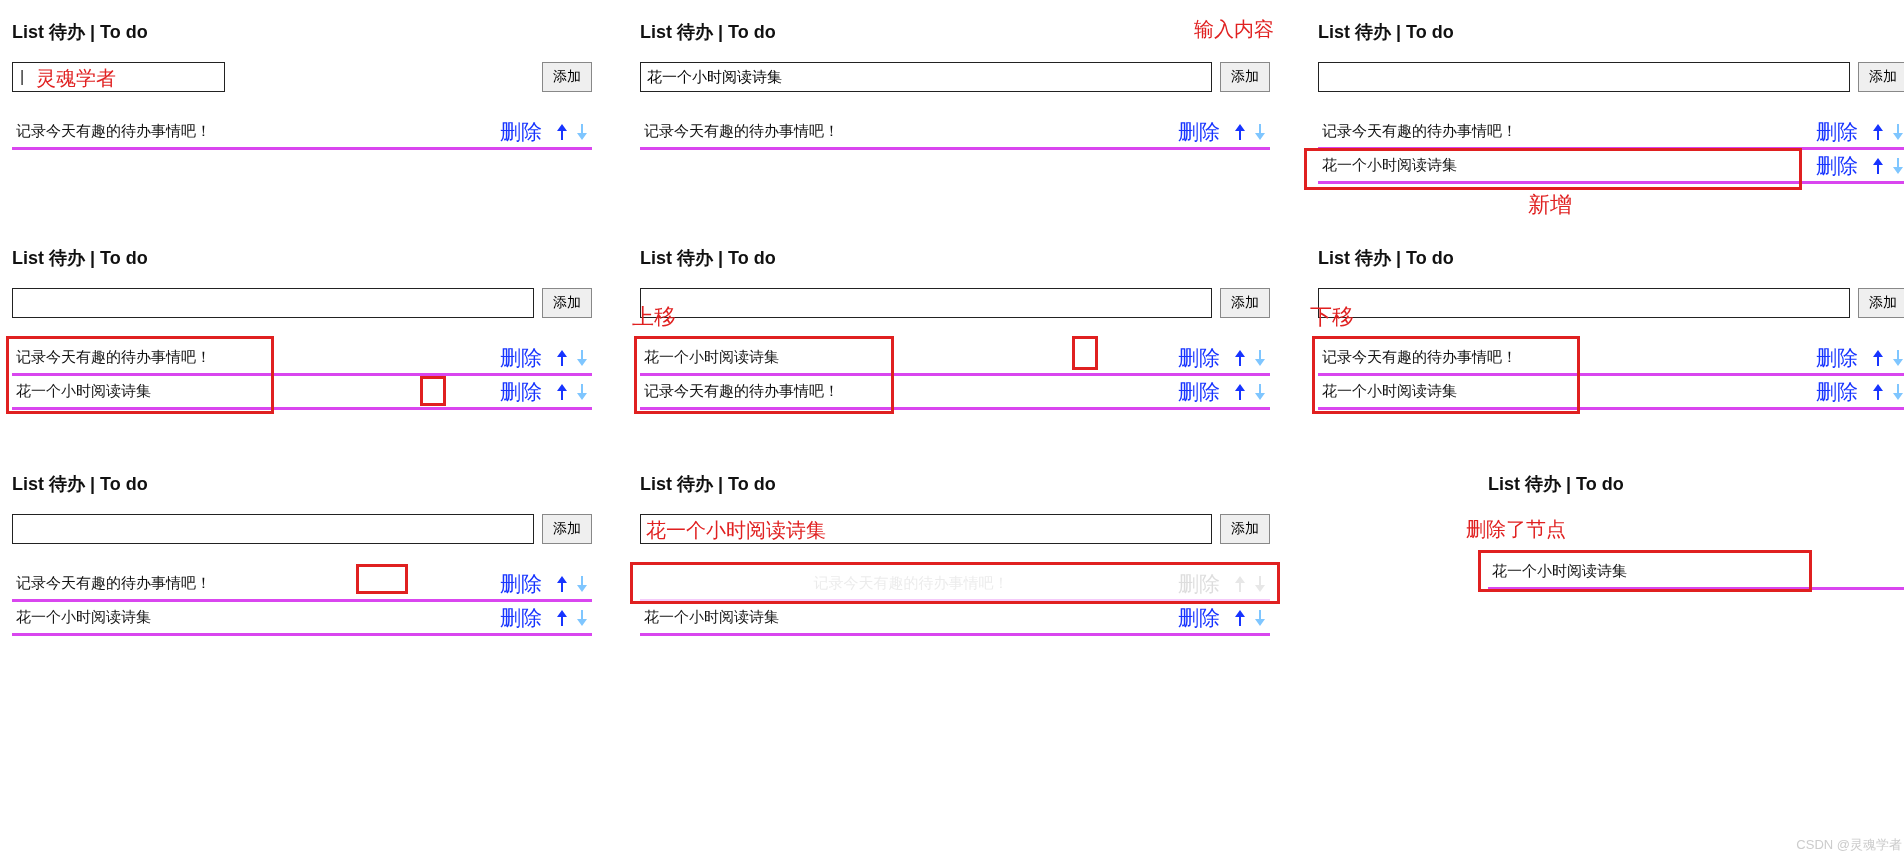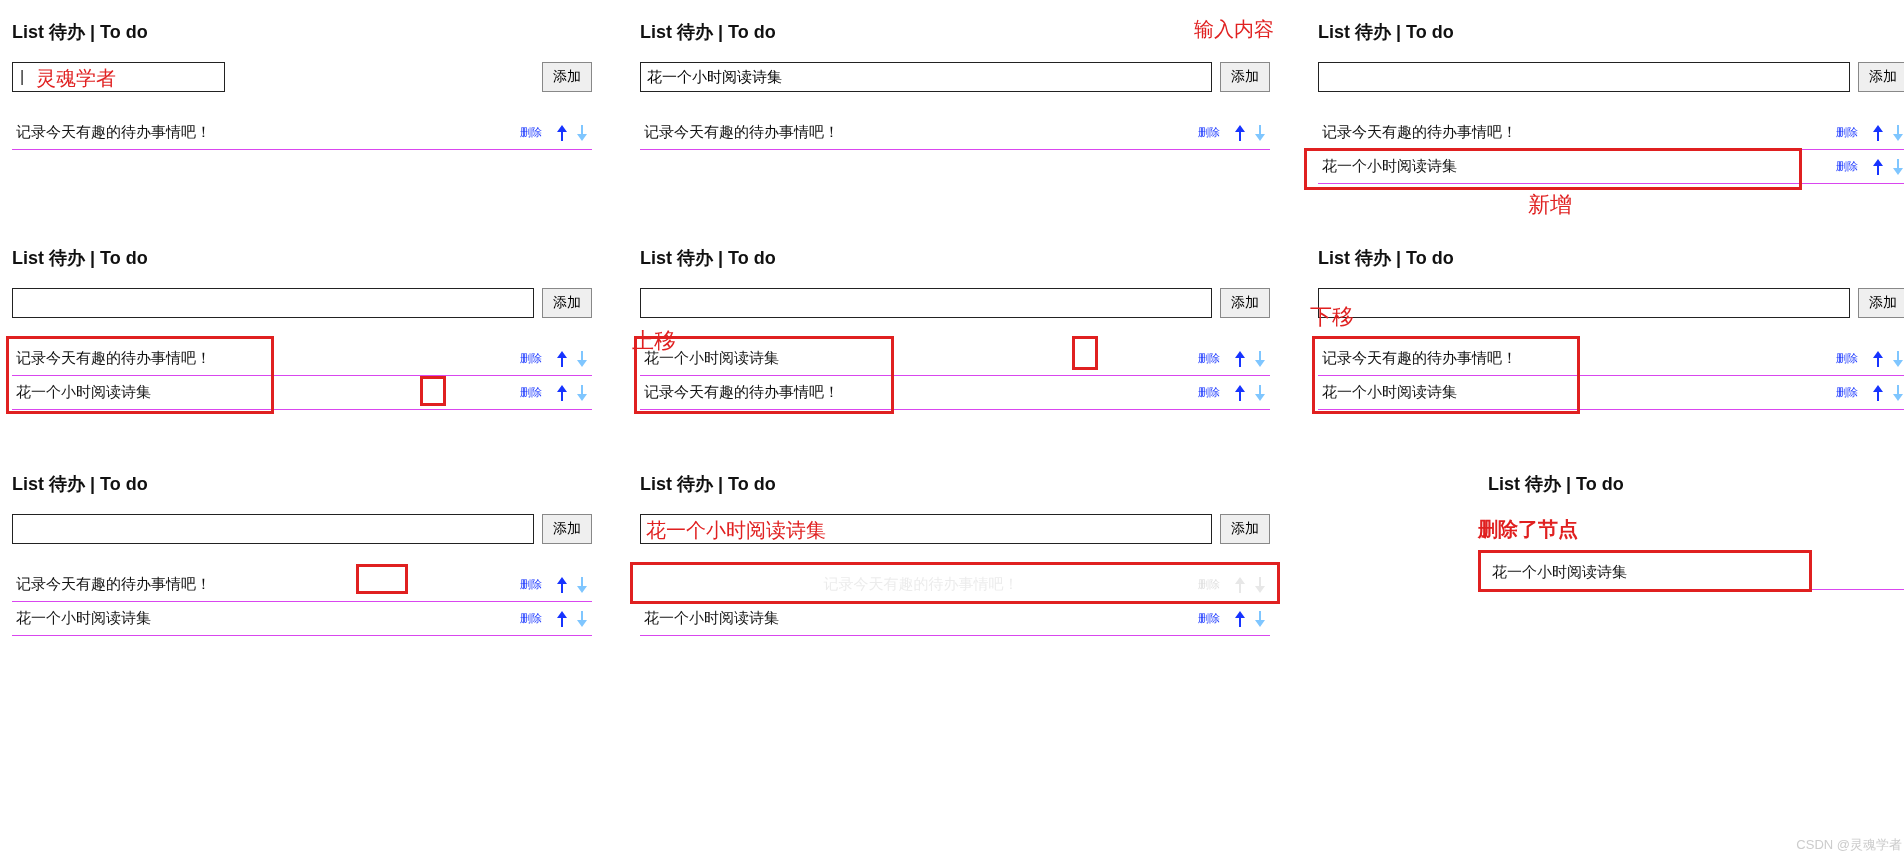--- a/index.html
+++ b/index.html
@@ -31,31 +31,31 @@
     height: 30px;
     padding: 0 10px;
     border: 1px solid #888;
     background: #efefef;
     font-size: 14px;
     cursor: pointer;
   }
   .list { }
   .item {
     position: relative;
-    border-bottom: 1px solid #d946ef;
+    border-bottom: 3px solid #d946ef;
     padding: 6px 0;
     display: flex;
     align-items: center;
     height: 34px;
   }
   .item.faded { opacity: 0.28; }
   .item.faded .detext { color: #888; }
   .item.faded .arrow.up, .item.faded .arrow.down { color: #aaa; }
   .itext { flex: 1; font-size: 15px; padding-left: 4px; }
-  .detext { color: #1734ff; font-size: 11px; margin-right: 10px; cursor: pointer; }
+  .detext { color: #1734ff; font-size: 21px; margin-right: 10px; cursor: pointer; }
   .arrow {
     display: inline-flex;
     align-items: center;
     justify-content: center;
     width: 20px;
     height: 22px;
     font-size: 18px;
     cursor: pointer;
     position: relative;
   }
@@ -216,21 +216,21 @@
     <div class="hl" style="left:408px;top:34px;width:26px;height:30px;"></div>
   </div>
 </div>
 
 <div class="panel">
   <div class="title">List 待办 | To do</div>
   <div class="inputrow">
     <input class="textin" style="">
     <button class="addbtn">添加</button>
   </div>
-  <span class="anno" style="left:-4px;top:68px;margin-top:24px;">上移</span>
+  <span class="anno" style="left:-4px;top:68px;">上移</span>
   <div class="list" style="position:relative;">
     <div class="item">
       <span class="itext">花一个小时阅读诗集</span>
       <span class="detext">删除</span>
       <span class="arrow up">
               <svg viewBox="0 0 14 18">
                 <path d="M7 1 L12 8 L8 8 L8 17 L6 17 L6 8 L2 8 Z" fill="currentColor"></path>
               </svg>
             </span>
       <span class="arrow down">
@@ -372,21 +372,21 @@
                 <path d="M7 17 L12 10 L8 10 L8 1 L6 1 L6 10 L2 10 Z" fill="currentColor"></path>
               </svg>
             </span>
     </div>
     <div class="hl" style="left:-10px;top:-6px;width:650px;height:42px;"></div>
   </div>
 </div>
 
 <div class="panel">
   <div class="title p9title">List 待办 | To do</div>
-  <span class="anno big" style="left:164px;top:56px;font-weight:bold;">删除了节点</span>
+  <span class="anno big" style="left:152px;top:56px;">删除了节点</span>
   <div class="list" style="position:relative;margin-left:170px;margin-top:60px;">
     <div class="item" style="width:420px;">
       <span class="itext">花一个小时阅读诗集</span>
 
     </div>
     <div class="hl" style="left:-10px;top:-6px;width:334px;height:42px;"></div>
   </div>
 </div>
 
 </div>

